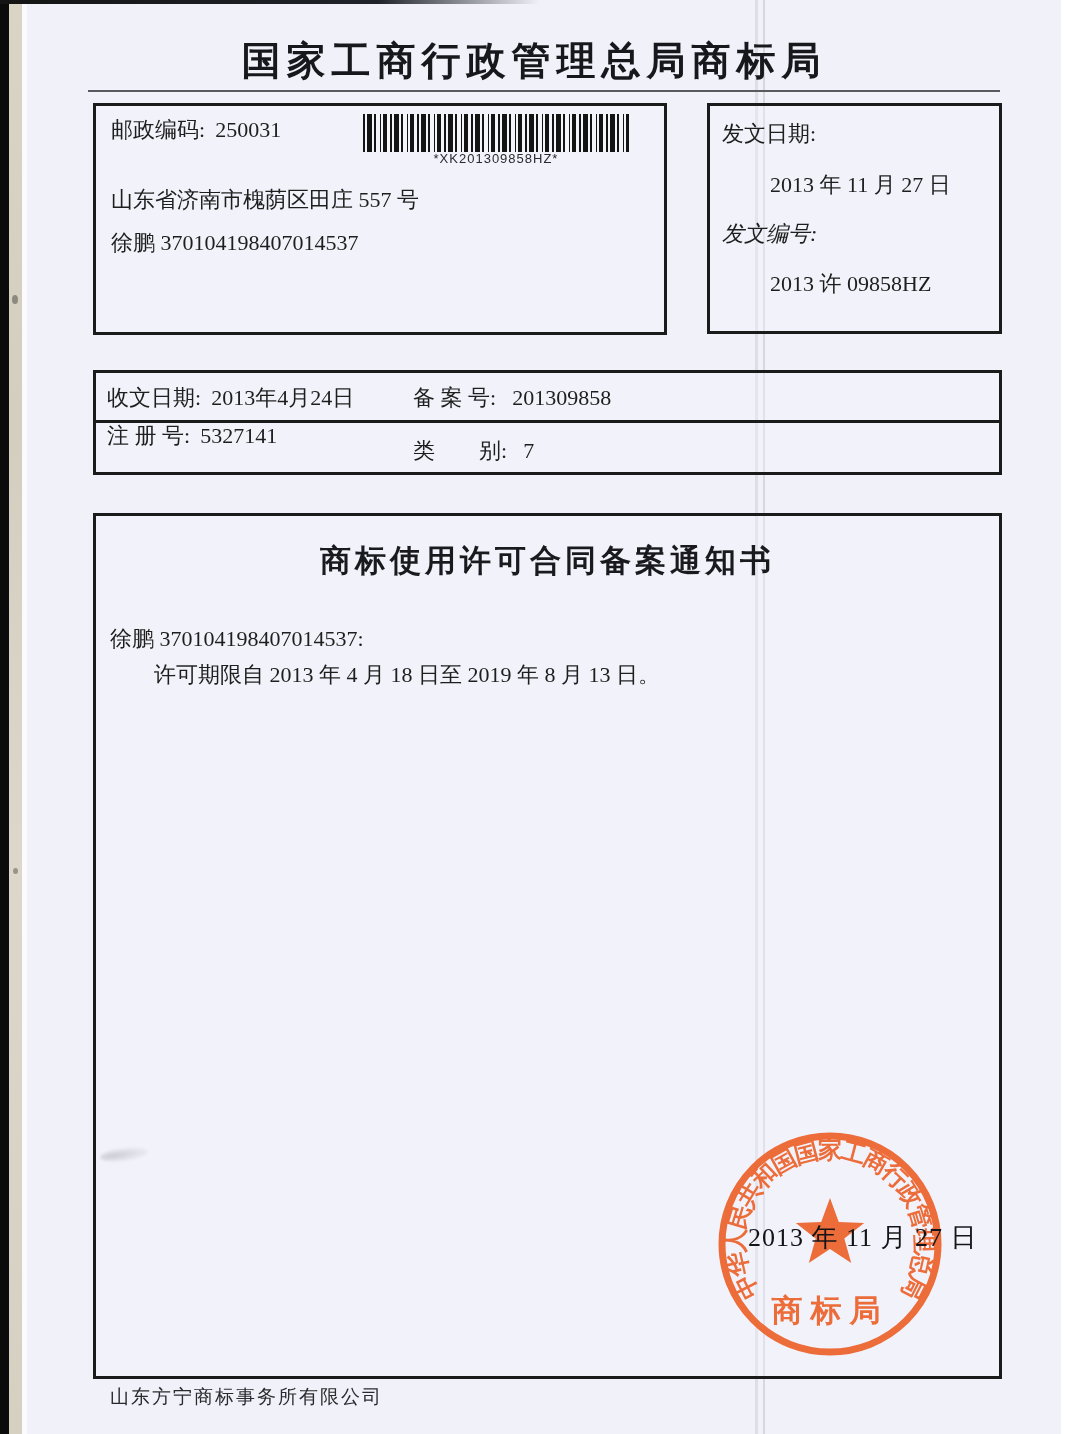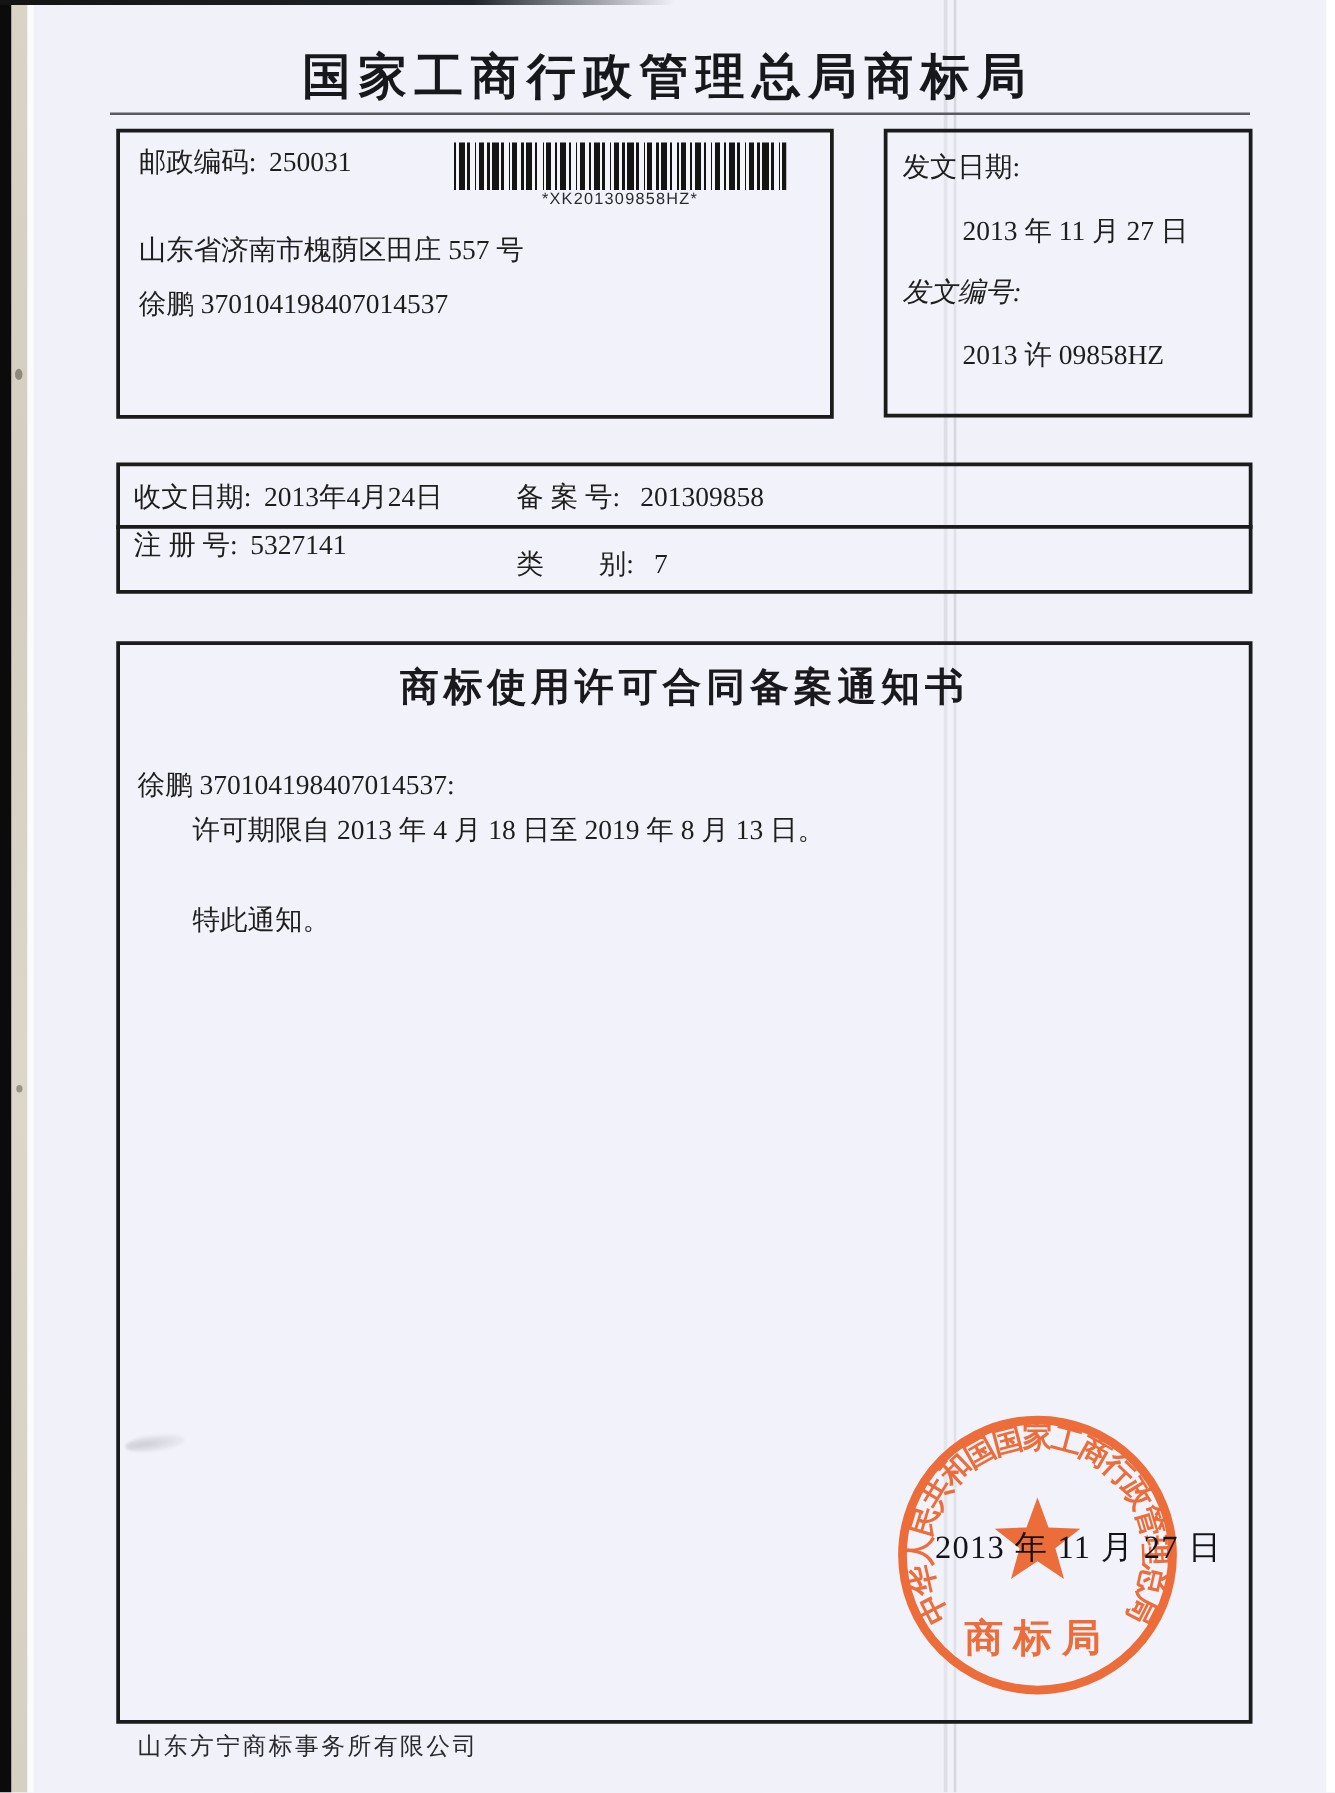--- a/index.html
+++ b/index.html
@@ -49,21 +49,21 @@
       #141414 4px,#141414 9px, #f4f4fb 9px,#f4f4fb 11px,
       #141414 11px,#141414 13px,#f4f4fb 13px,#f4f4fb 17px,
       #141414 17px,#141414 18px,#f4f4fb 18px,#f4f4fb 20px,
       #141414 20px,#141414 24px,#f4f4fb 24px,#f4f4fb 27px);}
   .barcode-label{left:363px;top:151px;width:266px;text-align:center;
     font-family:"Liberation Sans","DejaVu Sans",sans-serif;
     font-size:13px;letter-spacing:1px;color:#2a2a2e;}
 
   
   .main-inner{position:absolute;left:110px;top:516px;width:875px;}
-  .notice-title{margin-top:13px;text-align:center;font-size:31px;font-weight:bold;
+  .notice-title{margin-top:24px;text-align:center;font-size:31px;font-weight:bold;
     letter-spacing:4px;color:#1a1a1e;}
   .salutation{margin-top:40px;font-size:22px;line-height:34px;}
   .notice-body{margin-top:2px;font-size:22px;line-height:38px;text-indent:2em;
     text-align:justify;color:#1e1e22;}
   .notice-period{font-size:22px;line-height:38px;text-indent:2em;}
   .notice-closing{margin-top:34px;font-size:22px;line-height:38px;text-indent:2em;}
 
   .footer-agency{left:110px;top:1384px;font-size:19px;letter-spacing:2px;color:#2a2a2e;}
 
   
@@ -116,21 +116,20 @@
 </div>
 <div class="abs t22" style="left:413px;top:437px;">
   <span>类　　别:</span><span class="label-gap" style="min-width:16px;"></span><span>7</span>
 </div>
 
 <div class="abs box main-box"></div>
 <div class="main-inner">
   <div class="notice-title">商标使用许可合同备案通知书</div>
   <div class="salutation">徐鹏 370104198407014537:</div>
   <div class="notice-period">许可期限自 2013 年 4 月 18 日至 2019 年 8 月 13 日。</div>
-  <div class="notice-closing">特此通知。</div>
 </div>
 
 <svg class="abs stamp-svg" viewBox="0 0 280 280" xmlns="http://www.w3.org/2000/svg" xmlns:xlink="http://www.w3.org/1999/xlink">
   <defs>
     <path id="sealArc" d="M 69.6 189.3 A 86 86 0 1 1 210.4 189.3" fill="none"></path>
   </defs>
   <circle cx="140" cy="140" r="108" fill="none" stroke-width="7" stroke="#ec6530"></circle>
   <text font-size="24" font-weight="bold" fill="#ec6530">
     <textPath href="#sealArc" xlink:href="#sealArc" startOffset="0" textLength="375" lengthAdjust="spacing">中华人民共和国国家工商行政管理总局</textPath>
   </text>

